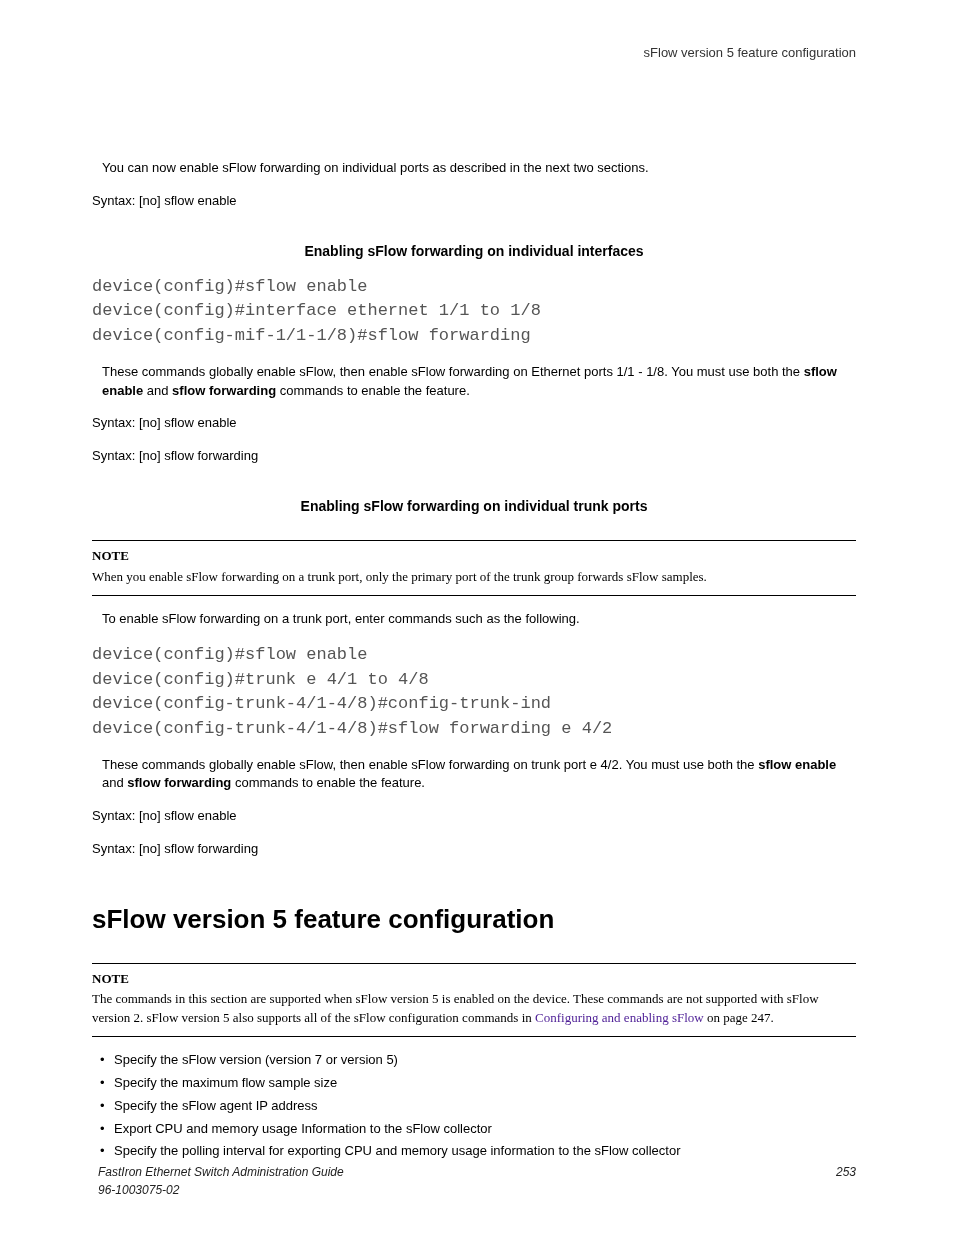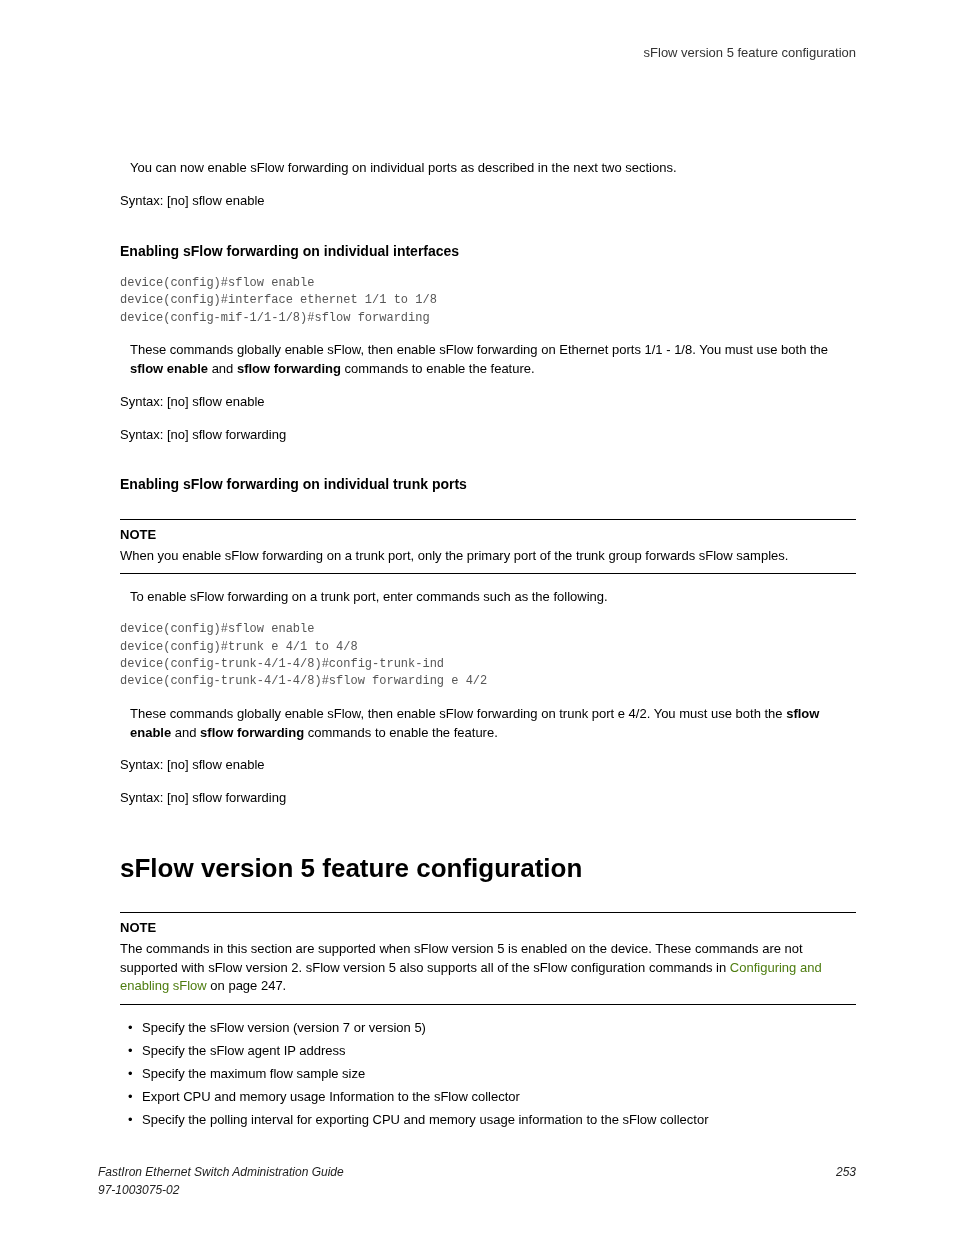--- a/index.html
+++ b/index.html
@@ -8,63 +8,65 @@
     line-height: 1.45;
     color: #000;
     margin: 0;
     padding: 0;
     background: #fff;
   }
   .page {
     width: 954px;
     height: 1235px;
     box-sizing: border-box;
-    padding: 44px 98px 36px 120px;
+    padding: 44px 98px 36px 92px;
     position: relative;
   }
   .running-head {
     text-align: right;
     font-size: 13px;
     color: #333;
     margin-bottom: 96px;
   }
   p { margin: 0 0 14px 10px; }
   .syntax { font-weight: normal; margin: 0 0 14px 0; }
   h3.subhead {
     font-size: 14px;
     font-weight: bold;
     margin: 30px 0 14px 0;
+    text-align: center;
   }
   pre.code {
     font-family: "Courier New", monospace;
-    font-size: 12px;
+    font-size: 17px;
     color: #555;
     white-space: pre;
     margin: 14px 0 14px 0;
   }
   .inline-bold { font-weight: bold; }
   .note-block {
     border-top: 1.5px solid #000;
     border-bottom: 1.5px solid #000;
     padding: 6px 0 8px 0;
     margin: 24px 0 14px 0;
+    font-family: Liberation Serif, serif;
   }
   .note-block .note-label {
     font-weight: bold;
     margin-bottom: 2px;
   }
   h1.section-title {
     font-family: "Arial Narrow", Arial, sans-serif;
     font-stretch: condensed;
     font-weight: bold;
     font-size: 26px;
     margin: 42px 0 20px 0;
     letter-spacing: 0px;
   }
-  a.link { color: #4d7c0f; text-decoration: none; }
+  a.link { color: #4c1d95; text-decoration: none; }
   ul.bullets {
     list-style: none;
     padding: 0;
     margin: 6px 0 0 0;
   }
   ul.bullets li {
     padding-left: 22px;
     position: relative;
     margin-bottom: 4px;
   }
@@ -131,26 +133,26 @@
   <div class="note-block">
     <div class="note-label">NOTE</div>
     <div>
       <span>The commands in this section are supported when sFlow version 5 is enabled on the device. These commands are not supported with sFlow version 2. sFlow version 5 also supports all of the sFlow configuration commands in </span><a class="link" href="#">Configuring and enabling sFlow</a><span> on page 247.</span>
     </div>
   </div>
 
 
   <ul class="bullets">
     <li>Specify the sFlow version (version 7 or version 5)</li>
+    <li>Specify the maximum flow sample size</li>
     <li>Specify the sFlow agent IP address</li>
-    <li>Specify the maximum flow sample size</li>
     <li>Export CPU and memory usage Information to the sFlow collector</li>
     <li>Specify the polling interval for exporting CPU and memory usage information to the sFlow collector</li>
 
   </ul>
 
   <div class="footer">
     <span class="pagenum">253</span>
     <span>FastIron Ethernet Switch Administration Guide</span><br>
-    <span>97-1003075-02</span>
+    <span>96-1003075-02</span>
   </div>
 
 </div>
 
 </body></html>

